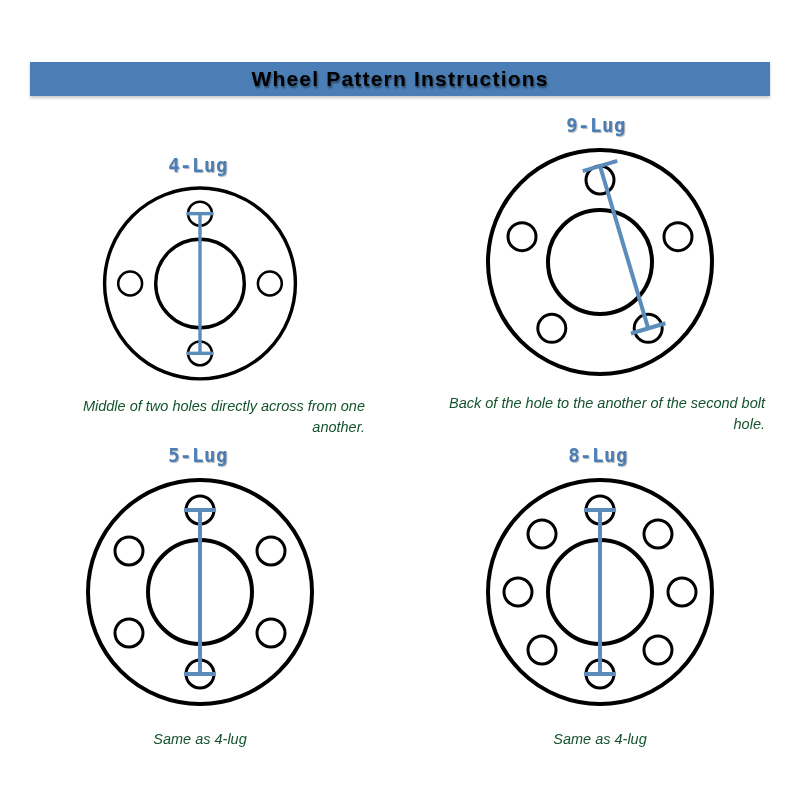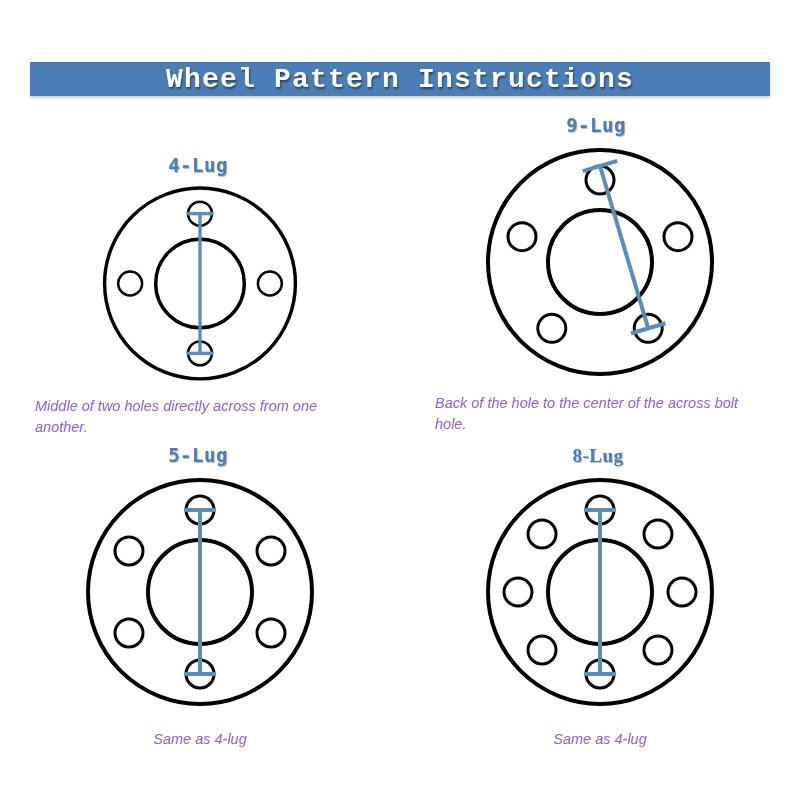--- a/index.html
+++ b/index.html
@@ -31,25 +31,25 @@
     top: 62px;
     width: 740px;
     height: 34px;
     background: #4a7eb5;
     box-shadow: 0 2px 3px rgba(0,0,0,0.22);
     display: flex;
     align-items: center;
     justify-content: center;
   }
   .banner-title {
-    font-family: Liberation Mono, monospace;
+    font-family: Liberation Sans, sans-serif;
     font-weight: bold;
-    font-size: 28px;
+    font-size: 21px;
     letter-spacing: 1.2px;
-    color: #ffffff;
+    color: #000000;
     text-shadow: 1px 2px 2px rgba(0,0,0,0.45);
     white-space: nowrap;
   }
 
   
   .grid {
     position: absolute;
     left: 0;
     top: 108px;
     width: 800px;
@@ -76,34 +76,34 @@
   }
   .wheel-svg {
     display: block;
     margin-top: 2px;
   }
   .caption {
     font-family: "Liberation Sans", sans-serif;
     font-style: italic;
     font-size: 14.5px;
     line-height: 1.45;
-    color: #8b5cf6;
-    text-align: left;
+    color: #14532d;
+    text-align: right;
     margin-top: 6px;
     max-width: 330px;
   }
   .caption-short {
     margin-top: 12px;
   }
 
   
   .cell-4 .lug-title { transform: translateX(-2px); margin-top: 48px; }
   .cell-5 .lug-title { transform: translateX(-4px); }
   .cell-6 .lug-title { transform: translateX(-2px); }
-  .cell-8 .lug-title { transform: translateX(-2px); font-family: Liberation Serif, serif; }
+  .cell-8 .lug-title { transform: translateX(-2px); }
 </style>
 </head>
 <body>
 
 <div class="banner-wrap">
   <div class="banner">
     <span class="banner-title">Wheel Pattern Instructions</span>
   </div>
 </div>
 
@@ -136,21 +136,21 @@
         <circle cx="202.99" cy="99.66" r="14" fill="none" stroke="#000000" stroke-width="3"></circle>
         <circle cx="173.20" cy="191.34" r="14" fill="none" stroke="#000000" stroke-width="3"></circle>
         <circle cx="76.80" cy="191.34" r="14" fill="none" stroke="#000000" stroke-width="3"></circle>
         <circle cx="47.01" cy="99.66" r="14" fill="none" stroke="#000000" stroke-width="3"></circle>
         <g>
           <line x1="125.00" y1="29.00" x2="173.20" y2="191.34" stroke="#5b8cba" stroke-width="4"></line>
           <line x1="142.26" y1="23.88" x2="107.74" y2="34.12" stroke="#5b8cba" stroke-width="4"></line>
           <line x1="190.45" y1="186.22" x2="155.94" y2="196.46" stroke="#5b8cba" stroke-width="4"></line>
         </g>
       </svg>
-    <div class="caption">Back of the hole to the center of the across bolt hole.</div>
+    <div class="caption">Back of the hole to the another of the second bolt hole.</div>
   </div>
 
   <div class="cell cell-6">
     <div class="lug-title">5-Lug</div>
     <svg class="wheel-svg" width="250" height="250" viewBox="0 0 250 250">
         <circle cx="125" cy="125" r="112" fill="none" stroke="#000000" stroke-width="4"></circle>
         <circle cx="125" cy="125" r="52" fill="none" stroke="#000000" stroke-width="4"></circle>
         <circle cx="125.00" cy="43.00" r="14" fill="none" stroke="#000000" stroke-width="3"></circle>
         <circle cx="196.01" cy="84.00" r="14" fill="none" stroke="#000000" stroke-width="3"></circle>
         <circle cx="196.01" cy="166.00" r="14" fill="none" stroke="#000000" stroke-width="3"></circle>

